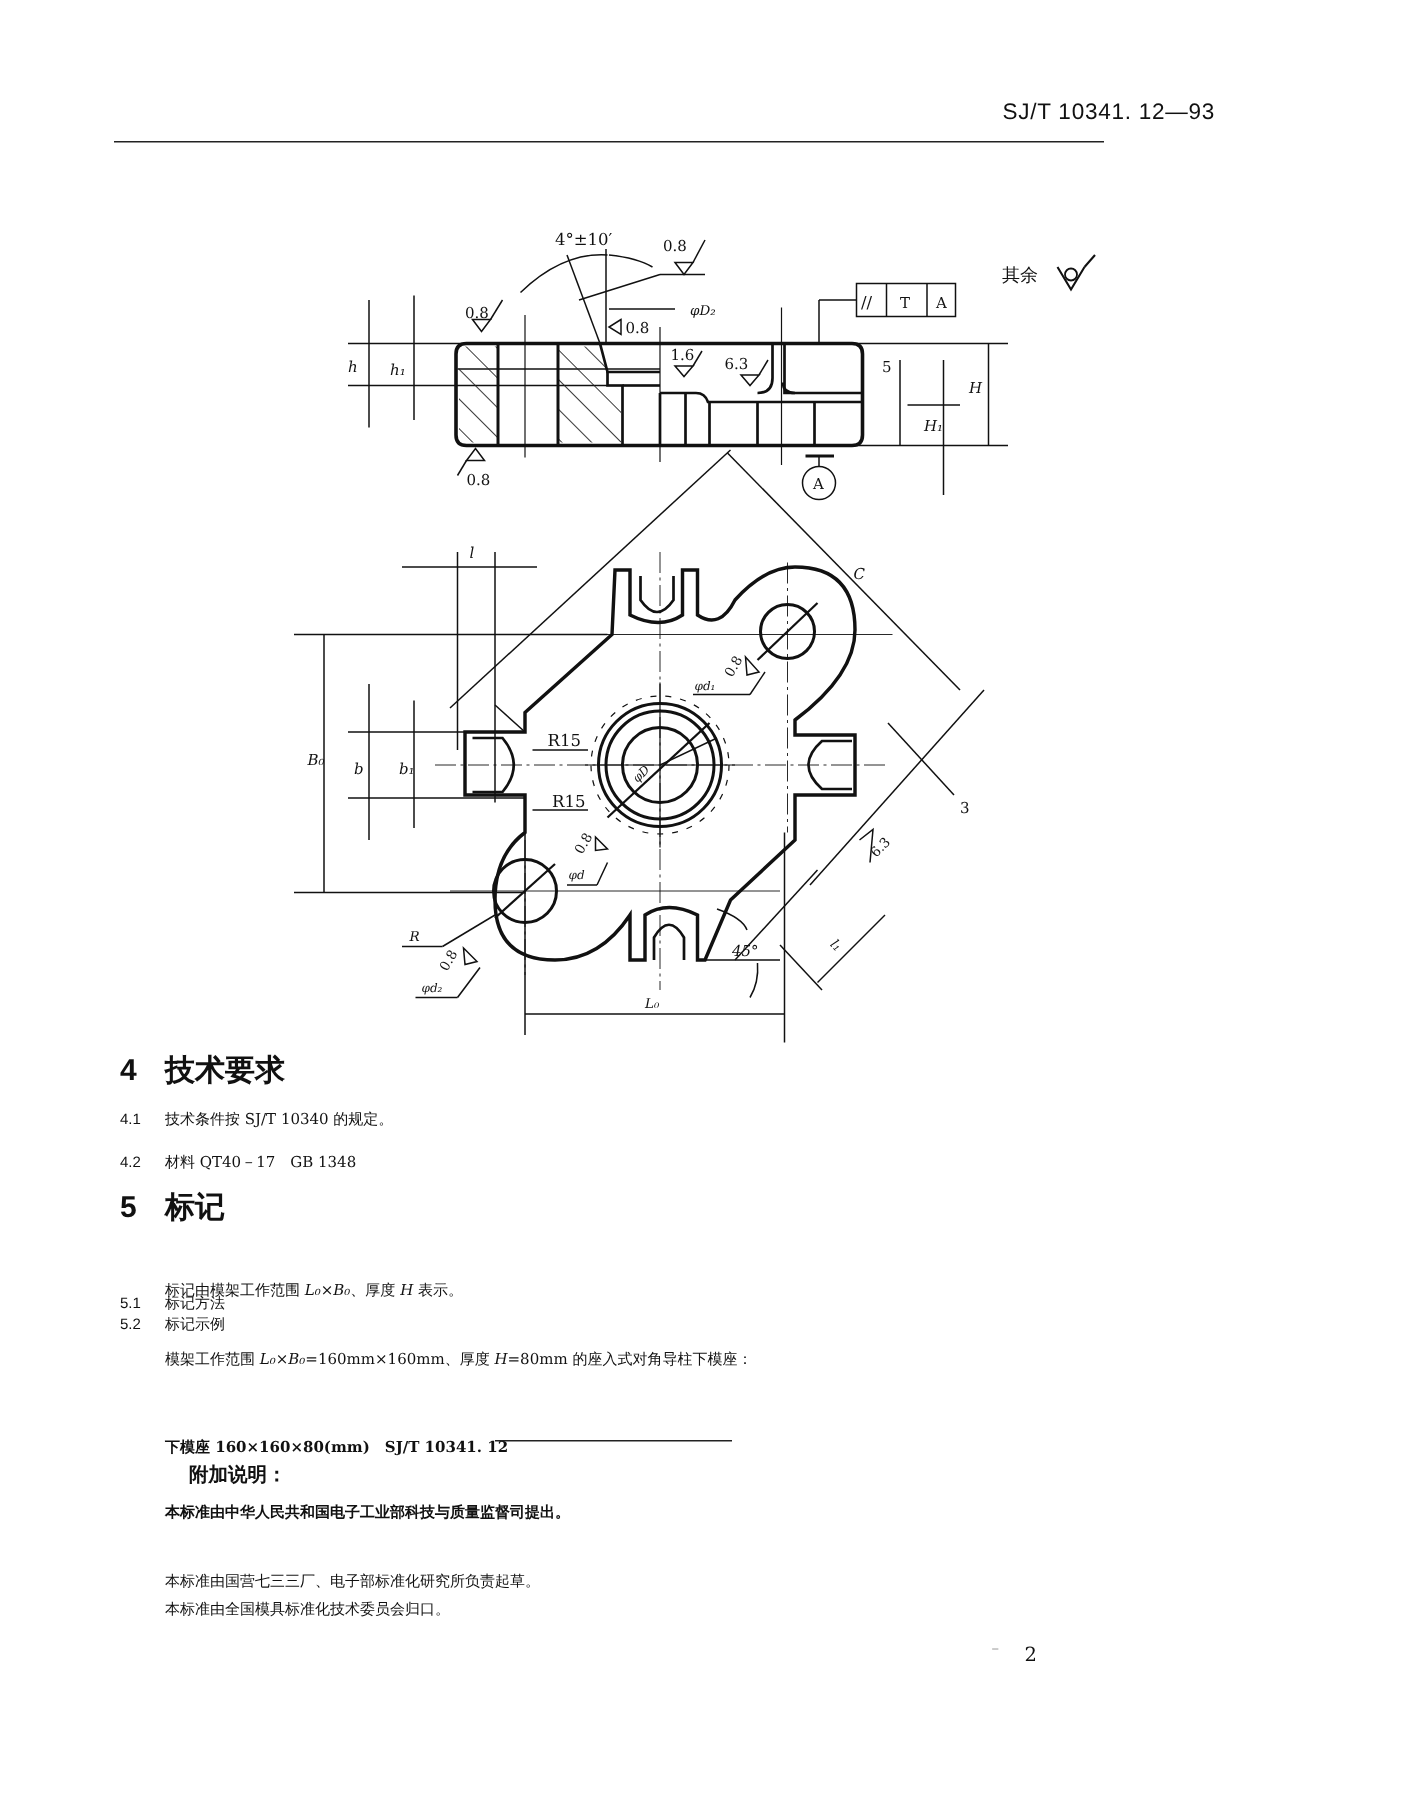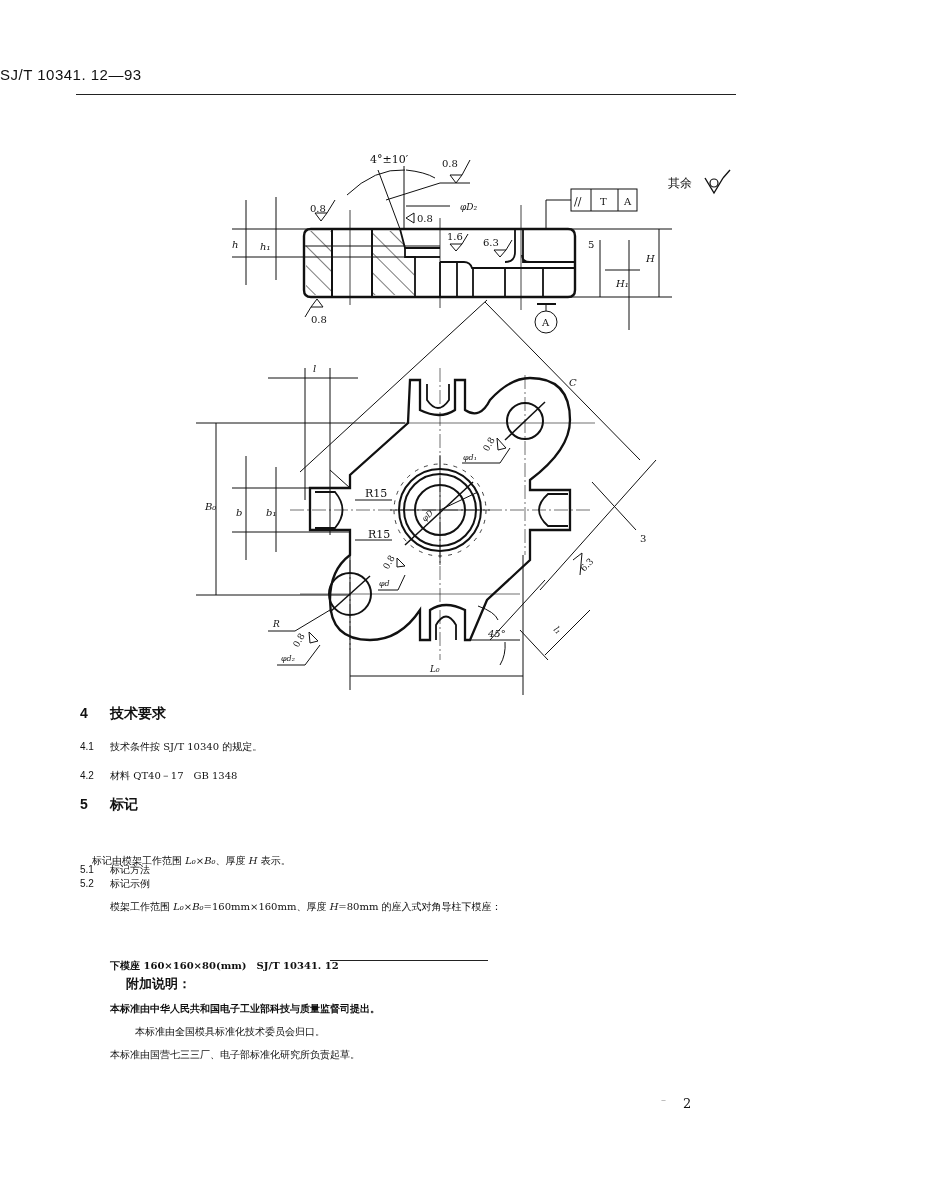--- a/index.html
+++ b/index.html
@@ -1,23 +1,23 @@
 <!DOCTYPE html>
 <html><head>
 <meta charset="utf-8">
 <style>
   html, body { margin: 0; padding: 0; background: #ffffff; }
   body { width: 950px; height: 1195px; position: relative; overflow: hidden;
          font-family: "DejaVu Serif", "Liberation Serif", serif; color: #111; }
-  .header-code { position: absolute; left: 0; width: 810px; top: 66px; text-align: left;
+  .header-code { position: absolute; left: 0; width: 810px; top: 66px; text-align: right;
                  font-family: "Liberation Sans", "DejaVu Sans", sans-serif; font-size: 15px; letter-spacing: 0.5px; }
   .header-rule { position: absolute; left: 76px; top: 94px; width: 660px; height: 0; border-top: 1.5px solid #222; }
   svg.drawing { position: absolute; left: 0; top: 0; }
   .txt { position: absolute; font-size: 10px; line-height: 18px; white-space: nowrap; }
-  .sec { font-family: "DejaVu Sans", "Liberation Sans", sans-serif; font-weight: bold; font-size: 14px; }
+  .sec { font-family: "DejaVu Sans", "Liberation Sans", sans-serif; font-weight: bold; font-size: 20px; }
   .num { display: inline-block; width: 30px; font-family: "Liberation Sans", "DejaVu Sans", sans-serif; }
   .i { font-style: italic; }
   .sep-rule { position: absolute; left: 330px; top: 960px; width: 158px; border-top: 1px solid #222; }
   .page-num { position: absolute; left: 683px; top: 1096px; font-size: 13px; }
   .page-dash { position: absolute; left: 661px; top: 1094px; font-size: 10px; color: #999; }
 </style>
 </head>
 <body>
 
 <div class="header-code">SJ/T 10341. 12—93</div>
@@ -242,32 +242,32 @@
 <div class="txt" style="left:80px; top:767px;">
   <span class="num">4.2</span><span>材料 QT40－17　GB 1348</span>
 </div>
 
 <div class="txt sec" style="left:80px; top:795px;">
   <span class="num">5</span><span>标记</span>
 </div>
 <div class="txt" style="left:80px; top:861px;">
   <span class="num">5.1</span><span>标记方法</span>
 </div>
-<div class="txt" style="left:92px; top:852px;text-align:center;">
+<div class="txt" style="left:110px; top:852px;text-align:center;">
   <span>标记由模架工作范围 </span><span class="i">L₀×B₀</span><span>、厚度 </span><span class="i">H</span><span> 表示。</span>
 </div>
 <div class="txt" style="left:80px; top:875px;">
   <span class="num">5.2</span><span>标记示例</span>
 </div>
 <div class="txt" style="left:110px; top:898px;text-align:center;">
   <span>模架工作范围 </span><span class="i">L₀×B₀</span><span>=160mm×160mm、厚度 </span><span class="i">H</span><span>=80mm 的座入式对角导柱下模座：</span>
 </div>
 <div class="txt" style="left:110px; top:957px;font-weight:bold;">下模座 160×160×80(mm)　SJ/T 10341. 12</div>
 
 <div class="sep-rule"></div>
 
 <div class="txt sec" style="left:126px; top:975px; font-size:13px;">附加说明：</div>
 <div class="txt" style="left:110px; top:1000px;font-weight:bold;">本标准由中华人民共和国电子工业部科技与质量监督司提出。</div>
-<div class="txt" style="left:110px; top:1023px;margin-left:25px;">本标准由全国模具标准化技术委员会归口。</div>
+<div class="txt" style="left:110px; top:1065px;">本标准由全国模具标准化技术委员会归口。</div>
 <div class="txt" style="left:110px; top:1046px;">本标准由国营七三三厂、电子部标准化研究所负责起草。</div>
 
 <div class="page-dash">–</div>
 <div class="page-num">2</div>
 
 </body></html>

